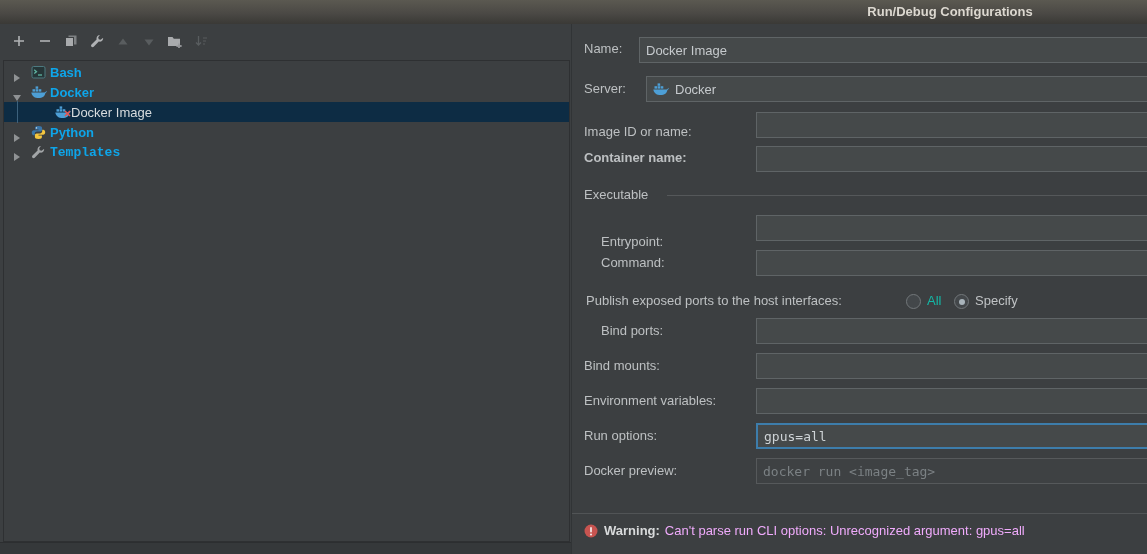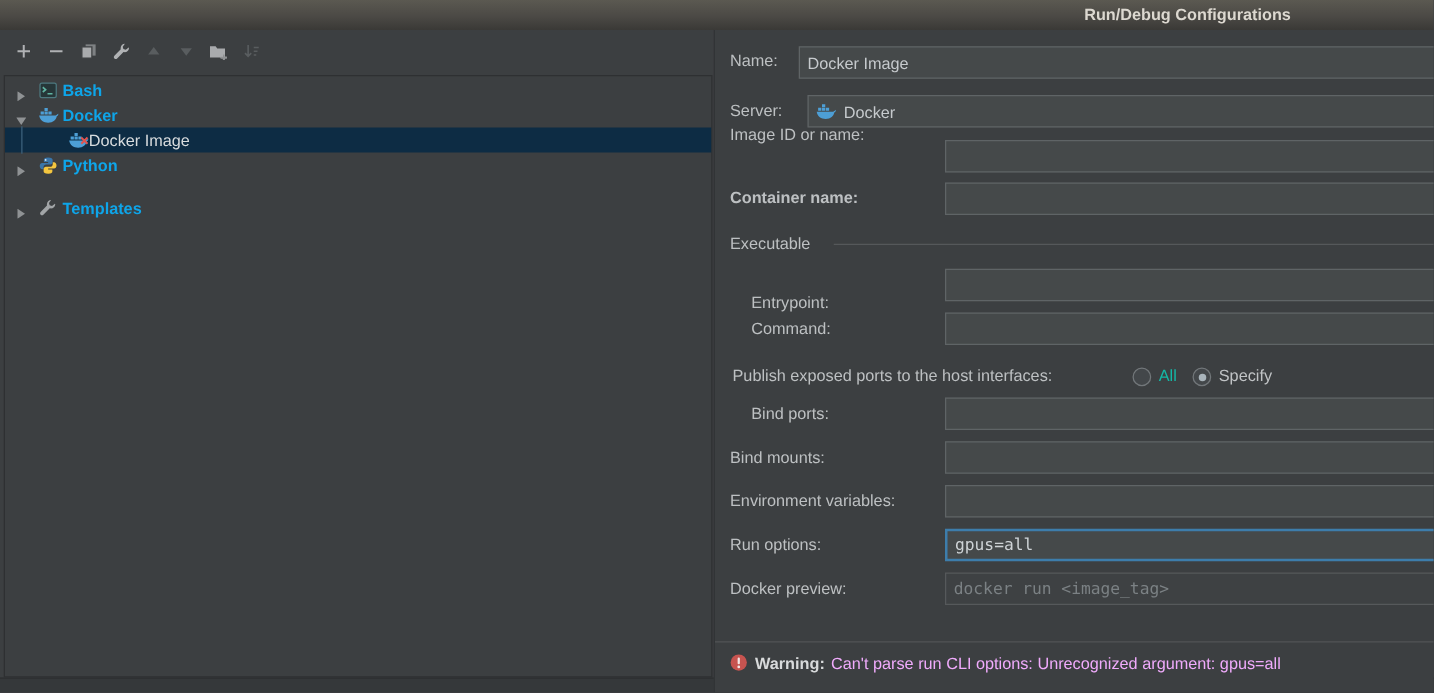--- a/index.html
+++ b/index.html
@@ -59,21 +59,21 @@
     background:#43474a;border:1px solid #72777a;box-sizing:border-box;
   }
   .radio.selected::after{
     content:'';position:absolute;left:3.5px;top:3.5px;width:6px;height:6px;
     border-radius:50%;background:#a9b4bb;
   }
   .mono{font-family:"DejaVu Sans Mono", monospace;font-size:13px;}
   .focused{border:2px solid #3d7dab;color:#ced3d6;}
   .preview-field{background:#3e4143;border-color:#56595b;color:#7b8184;}
   .warn-divider{position:absolute;left:0;top:489px;width:580px;height:1px;background:#515456;}
-  .warning-row{position:absolute;left:12px;top:499px;display:flex;align-items:flex-start;}
+  .warning-row{position:absolute;left:12px;top:499px;display:flex;align-items:center;}
   .warn-icon{width:14px;height:14px;flex:0 0 auto;}
   .warn-prefix{margin-left:6px;font-size:13px;font-weight:bold;color:#d8dadb;}
   .warn-msg{margin-left:5px;font-size:13px;color:#f0abfc;white-space:nowrap;}
 </style>
 </head>
 <body>
 
 <div class="titlebar">
   <div class="title-text">Run/Debug Configurations</div>
 </div>
@@ -179,21 +179,21 @@
             <path d="M1 0l6 4-6 4z" fill="#8f9294"></path>
           </svg></span>
       <span class="ticon"><svg width="15" height="15">
             <path d="M7.4 1c-2.6 0-3.3.9-3.3 2v1.5h3.4v.8H2.8c-1.2 0-2 1-2 2.4 0 1.5.8 2.6 2 2.6h1V8.7c0-1.2 1-2.1 2.2-2.1h3.3c1 0 1.8-.8 1.8-1.8V3c0-1.1-.9-2-3.7-2z" fill="#3a76aa"></path>
             <path d="M7.6 14c2.6 0 3.3-.9 3.3-2v-1.5H7.5v-.8h4.7c1.2 0 2-1 2-2.4 0-1.5-.8-2.6-2-2.6h-1v1.6c0 1.2-1 2.1-2.2 2.1H5.7c-1 0-1.8.8-1.8 1.8V12c0 1.1.9 2 3.7 2z" fill="#f4c63f"></path>
             <circle cx="5.5" cy="2.9" r=".7" fill="#e8f1f8"></circle>
           </svg></span>
       <span class="tlabel">Python</span>
     </div>
 
-    <div class="tree-row" style="top:95px;">
+    <div class="tree-row" style="top:81px;font-family:Liberation Mono, monospace;">
       <span class="chev"><svg width="8" height="8">
             <path d="M1 0l6 4-6 4z" fill="#8f9294"></path>
           </svg></span>
       <span class="ticon"><svg width="14" height="14">
             <path d="M13.2 4.3c0 1.9-1.6 3.4-3.5 3.4-.3 0-.6 0-.9-.1l-5.1 5.1c-.6.6-1.6.6-2.2 0-.6-.6-.6-1.6 0-2.2l5.1-5.1c-.1-.3-.1-.6-.1-.9 0-1.9 1.5-3.5 3.4-3.5l-1.7 2.3.5 1.9 1.9.5 2.3-1.7c.2.1.3.2.3.3z" fill="#a2a5a7"></path>
           </svg></span>
       <span class="tlabel">Templates</span>
     </div>
 
   </div>
@@ -213,21 +213,21 @@
             <rect x="1.5" y="4.2" width="2.6" height="2.4"></rect>
             <rect x="4.6" y="4.2" width="2.6" height="2.4"></rect>
             <rect x="7.7" y="4.2" width="2.6" height="2.4"></rect>
             <rect x="4.6" y="1.4" width="2.6" height="2.4"></rect>
             <path d="M.3 7.4h13.2c.9-.4 1.7-1 2.1-1.6.3.9-.1 1.7-1.2 2.1-.4 2.8-2.8 5.2-6.9 5.2-3.6 0-6.4-1.7-7.2-5.7z"></path>
           </g>
         </svg></span>
     <span>Docker</span>
   </div>
 
-  <span class="lbl" style="left:12px;top:76px;">Image ID or name:</span>
+  <span class="lbl" style="left:12px;top:100px;">Image ID or name:</span>
   <input class="field" style="left: 184px; top: 88px; width: 396px;" value="">
 
   <span class="lbl" style="left:12px;top:126px;font-weight:bold;">Container name:</span>
   <input class="field" style="left: 184px; top: 122px; width: 396px;" value="">
 
   <span class="lbl" style="left:12px;top:163px;">Executable</span>
   <div class="section-line" style="left:95px;top:171px;width:485px;"></div>
 
   <span class="lbl" style="left:29px;top:210px;">Entrypoint:</span>
   <input class="field" style="left: 184px; top: 191px; width: 396px;" value="">

